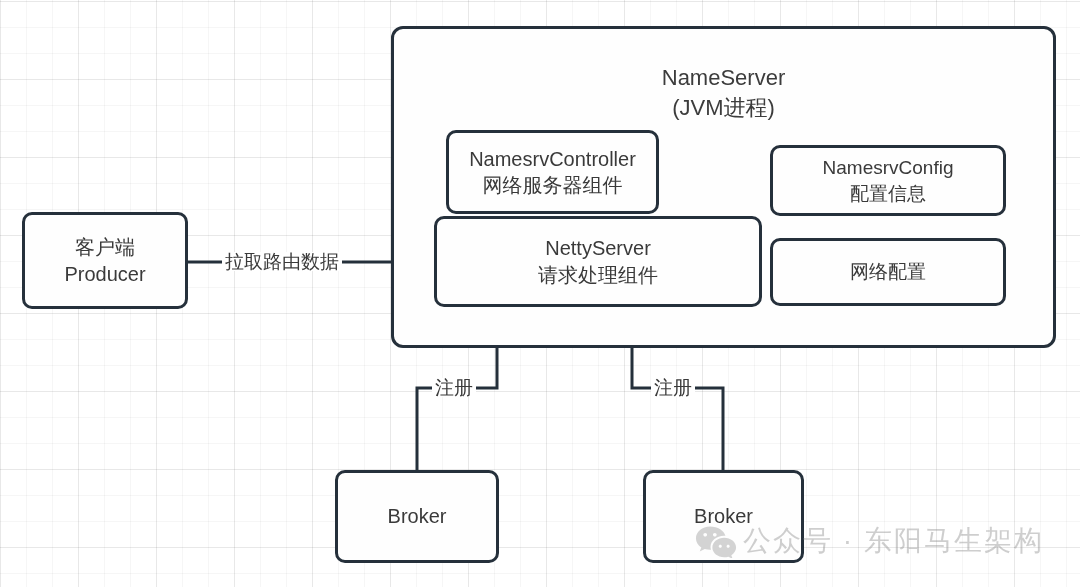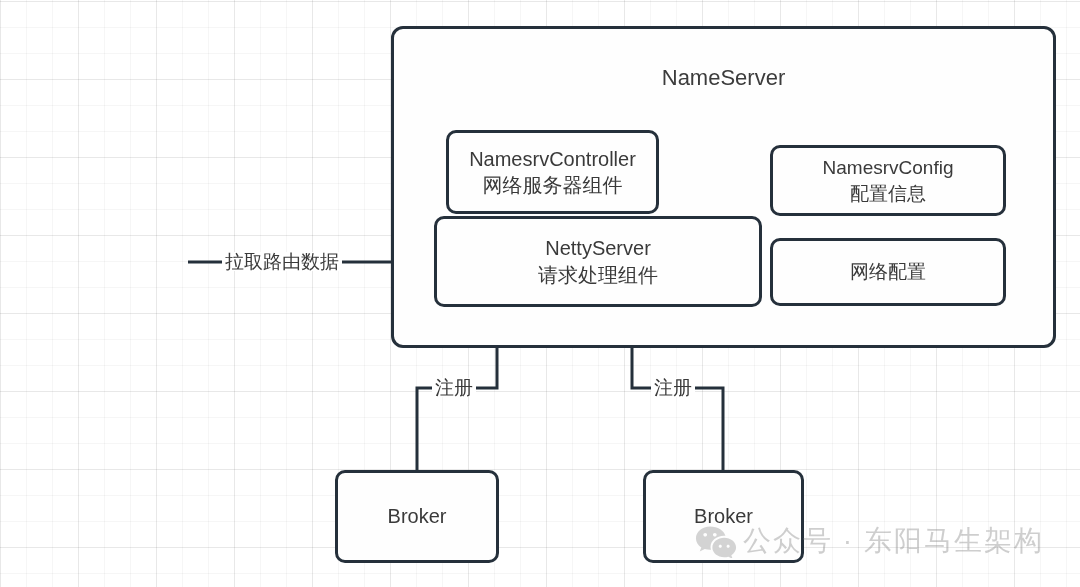--- a/index.html
+++ b/index.html
@@ -195,20 +195,21 @@
     <path d="M188,262 L428,262" fill="none" stroke="#25303b" stroke-width="3" marker-end="url(#arrowhead)"></path>
 
     <path d="M417,470 L417,388 L497,388 L497,312" fill="none" stroke="#25303b" stroke-width="3" stroke-linejoin="miter" marker-end="url(#arrowhead)"></path>
 
     <path d="M723,470 L723,388 L632,388 L632,312" fill="none" stroke="#25303b" stroke-width="3" stroke-linejoin="miter" marker-end="url(#arrowhead)"></path>
   </svg>
 
   <div class="node" id="nameserver-box">
     <div id="nameserver-title">
       <span class="ln">NameServer</span>
+      <span class="ln">(JVM进程)</span>
     </div>
   </div>
 
   <div class="node" id="namesrv-controller-box">
     <span class="ln">NamesrvController</span>
     <span class="ln">网络服务器组件</span>
   </div>
 
   <div class="node" id="netty-server-box">
     <span class="ln">NettyServer</span>
@@ -217,20 +218,24 @@
 
   <div class="node" id="namesrv-config-box">
     <span class="ln">NamesrvConfig</span>
     <span class="ln">配置信息</span>
   </div>
 
   <div class="node" id="netty-server-config-box">
     <span class="ln">网络配置</span>
   </div>
 
+  <div class="node" id="client-box">
+    <span class="ln">客户端</span>
+    <span class="ln">Producer</span>
+  </div>
 
   <div class="node" id="broker-left-box">
     <span class="ln">Broker</span>
   </div>
   <div class="node" id="broker-right-box">
     <span class="ln">Broker</span>
   </div>
 
   <div class="edge-label" id="label-pull-route">拉取路由数据</div>
   <div class="edge-label" id="label-register-left">注册</div>

